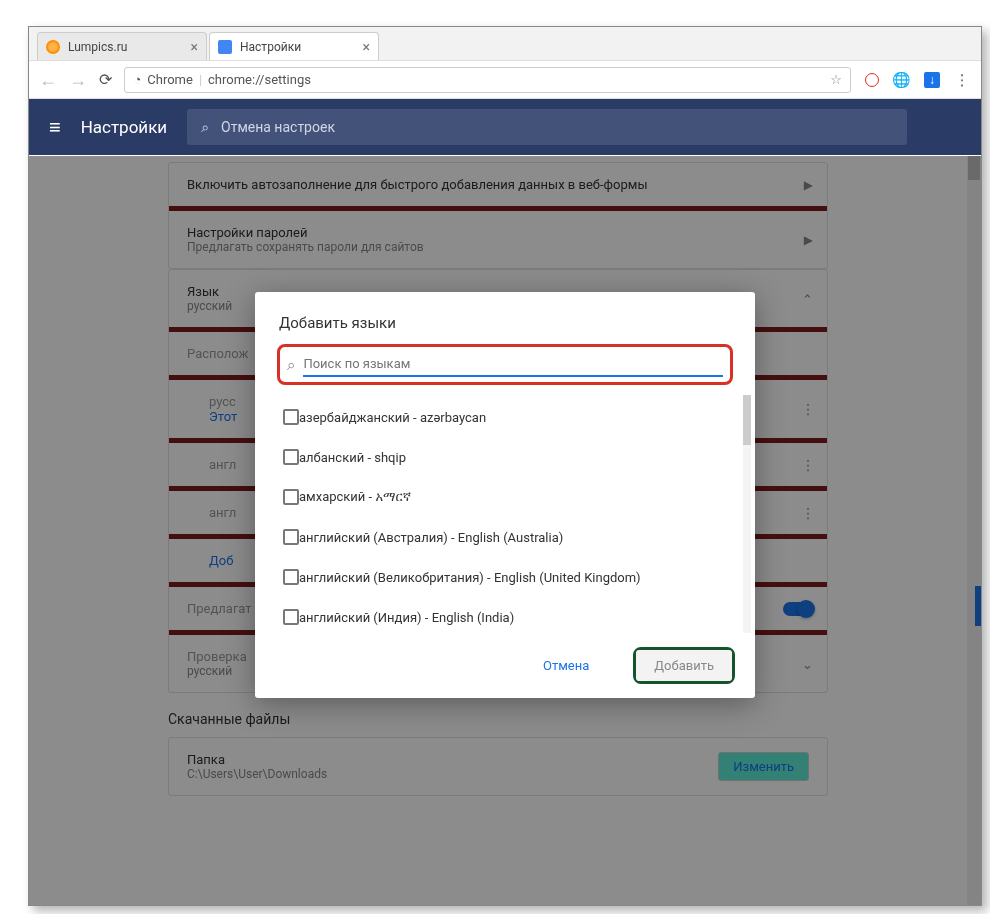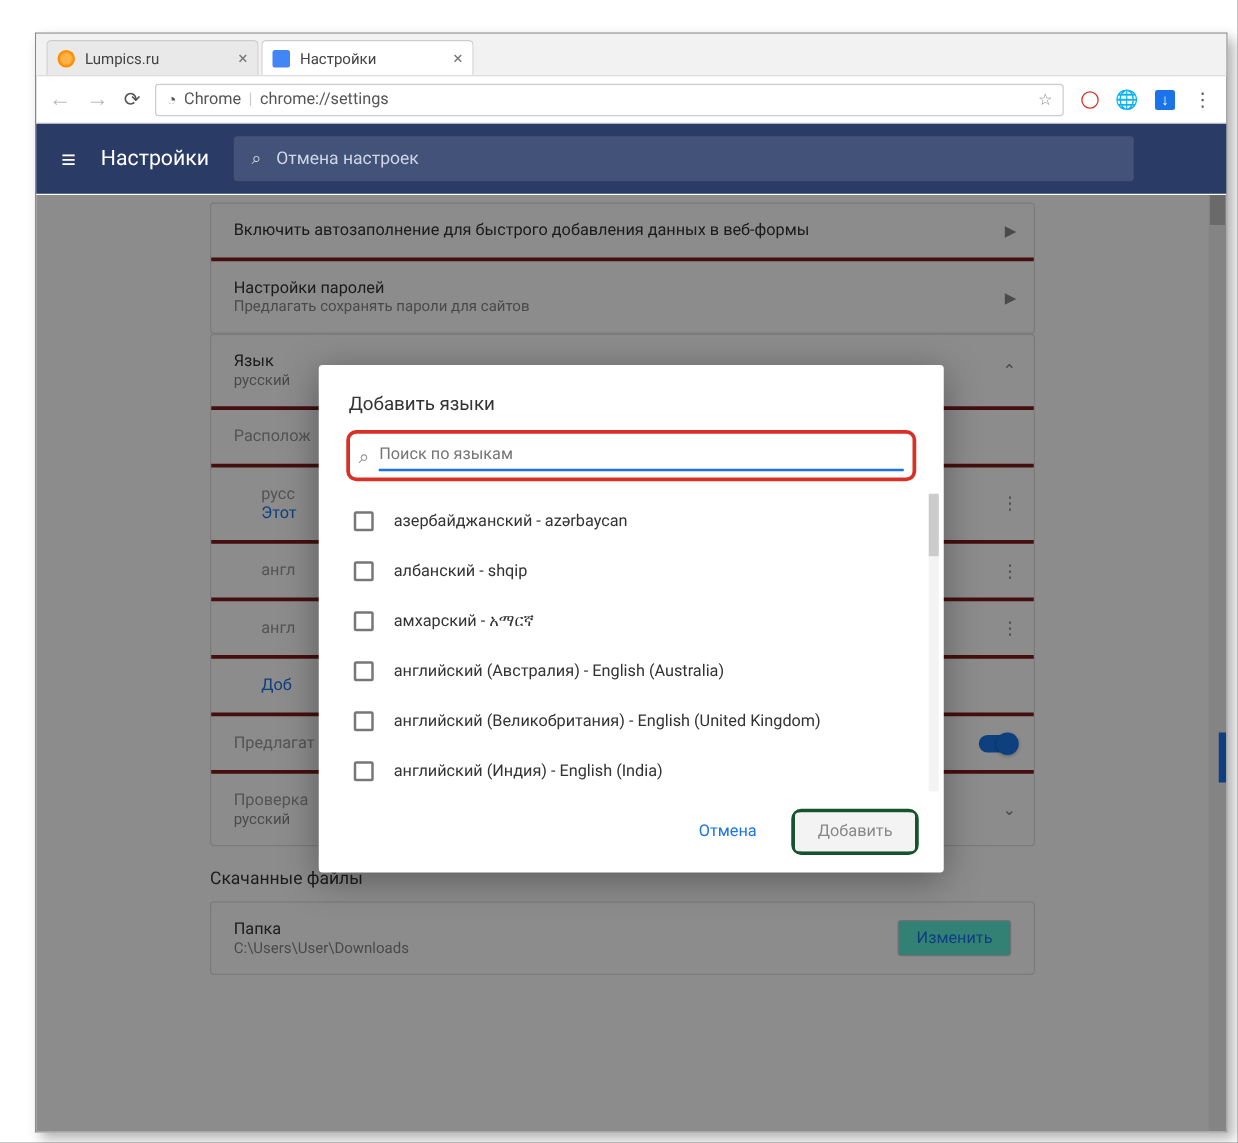--- a/index.html
+++ b/index.html
@@ -36,21 +36,21 @@
 .hdr-search { flex: 1; max-width: 720px; height: 36px; background: rgba(255,255,255,.12); border-radius: 3px; display: flex; align-items: center; padding: 0 14px; color: #cfd6e6; font-size: 14px; gap: 12px; }
 
 
 .content { position: absolute; top: 129px; left: 0; right: 0; bottom: 0; background: #fff; overflow: hidden; padding: 0 0 0 0;}
 .page-scroll { position:absolute; top:0; left:0; right:14px; bottom:0; overflow:hidden;}
 .scrollbar-gutter { position:absolute; right:0; top:0; bottom:0; width:14px; background:#f1f1f1;}
 .scrollbar-thumb { position:absolute; right:1px; width:12px; background:#c1c1c1; top:0; height:24px;}
 .scrollbar-accent { position:absolute; right:0; width:6px; background:#1a73e8; top:430px; height:40px;}
 
 .card { width: 660px; margin: 0 auto; border: 1px solid #e0e0e0; border-radius: 3px; background:#fff;}
-.card-row { padding: 14px 18px; border-bottom: 3px solid #7f1d1d; position:relative; font-size:13px; color:#333;}
+.card-row { padding: 14px 18px; border-bottom: 5px solid #7f1d1d; position:relative; font-size:13px; color:#333;}
 .card-row:last-child{border-bottom:none;}
 .row-caret { position:absolute; right:14px; top:50%; transform:translateY(-50%); color:#888; font-size:12px;}
 .row-toggle { position:absolute; right:14px; top:50%; transform:translateY(-50%); width:30px; height:14px; background:#1a73e8; border-radius:10px;}
 .row-toggle:after{content:""; position:absolute; right:-2px; top:-2px; width:18px; height:18px; background:#fff; border-radius:50%; box-shadow:0 1px 3px rgba(0,0,0,.3); background:#1a73e8;}
 .row-kebab { position:absolute; right:14px; top:50%; transform:translateY(-50%); color:#888; letter-spacing:-2px; font-size:14px;}
 .row-expand { position:absolute; right:14px; top:50%; transform:translateY(-50%); color:#888;}
 .btn-outline { border:1px solid #ccc; background:#5eead4; color:#1a73e8; padding:6px 14px; border-radius:3px; font-size:13px;}
 
 .section-label { width:660px; margin:18px auto 10px; font-size:14px; color:#333;}
 .truncated { color:#999;}
@@ -59,25 +59,25 @@
 
 
 .dimmer { position:absolute; top:129px; left:0; right:0; bottom:0; background:rgba(0,0,0,0.45);}
 .modal { position:absolute; top:265px; left:50%; transform:translateX(-50%); width:500px; background:#fff; border-radius:3px; box-shadow:0 6px 30px rgba(0,0,0,.35); padding: 22px 0 14px; z-index:10;}
 .modal-title { font-size:15px; color:#333; padding:0 24px 12px;}
 .modal-search-wrap { margin: 0 22px 6px; padding:3px; border:3px solid #d93025; border-radius:8px;}
 .modal-search-inner{ display:flex; align-items:center; gap:8px; padding:2px 4px;}
 .modal-search-inner input{ border:none; outline:none; font-size:13px; flex:1; color:#555; border-bottom:2px solid #1a73e8; padding:4px 0;}
 .modal-search-inner .sicon{ color:#888; font-size:15px;}
 .lang-list{ max-height:290px; overflow:hidden; padding: 6px 24px 0; position:relative;}
-.lang-row{ display:flex; align-items:center; gap:16px; padding:12px 4px; font-size:13px; color:#333;}
+.lang-row{ display:flex; align-items:center; padding:12px 4px; font-size:13px; color:#333;}
 .lang-row .cb{ width:16px; height:16px; border:2px solid #777; border-radius:2px; flex-shrink:0;}
 .lang-scroll{ position:absolute; right:4px; top:4px; bottom:4px; width:8px; background:#f4f4f4;}
 .lang-scroll .th{position:absolute; top:0; width:8px; height:50px; background:#ccc;}
-.modal-actions{ display:flex; justify-content:flex-end; gap:16px; padding:10px 20px 0; align-items:center;}
+.modal-actions{ display:flex; justify-content:flex-end; gap:32px; padding:10px 20px 0; align-items:center;}
 .btn-cancel{ color:#1a73e8; font-size:13px; padding:8px 12px; background:none; border:none;}
 .btn-add-wrap{ padding:0; border:3px solid #14532d; border-radius:8px;}
 .btn-add{ color:#888; font-size:13px; padding:8px 18px; background:#f3f3f3; border:none; border-radius:3px;}
 
 
 .bg-content{ filter: none; }
 </style>
 </head>
 <body>
 

